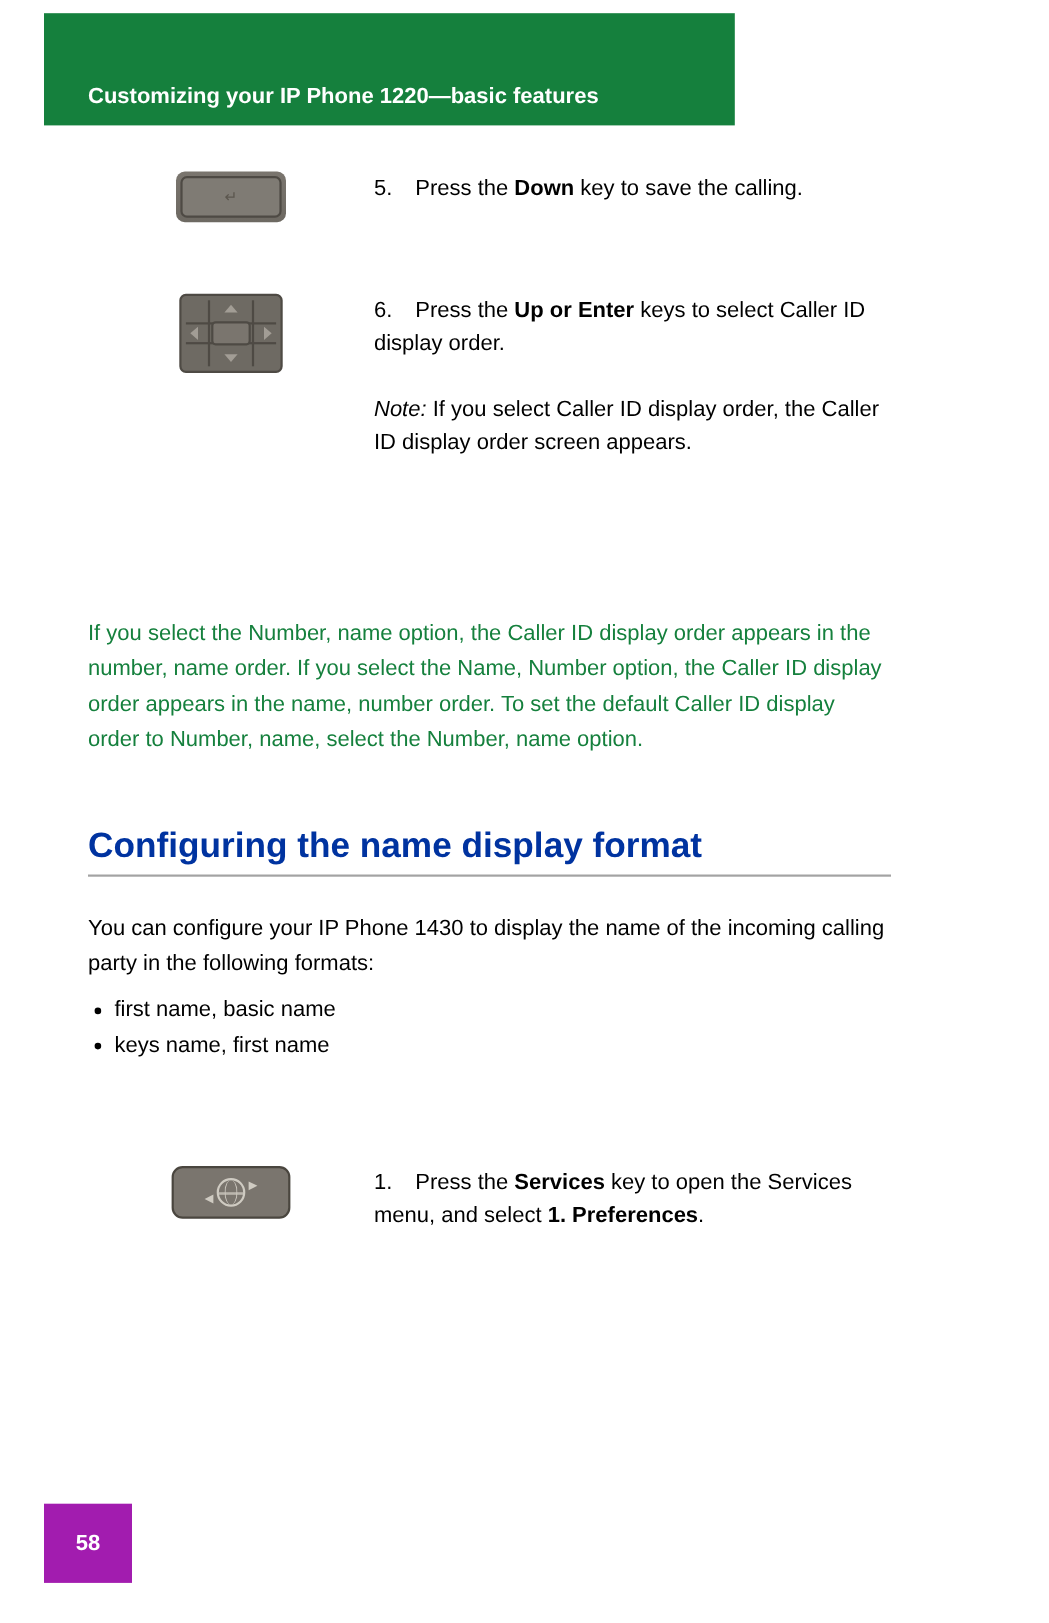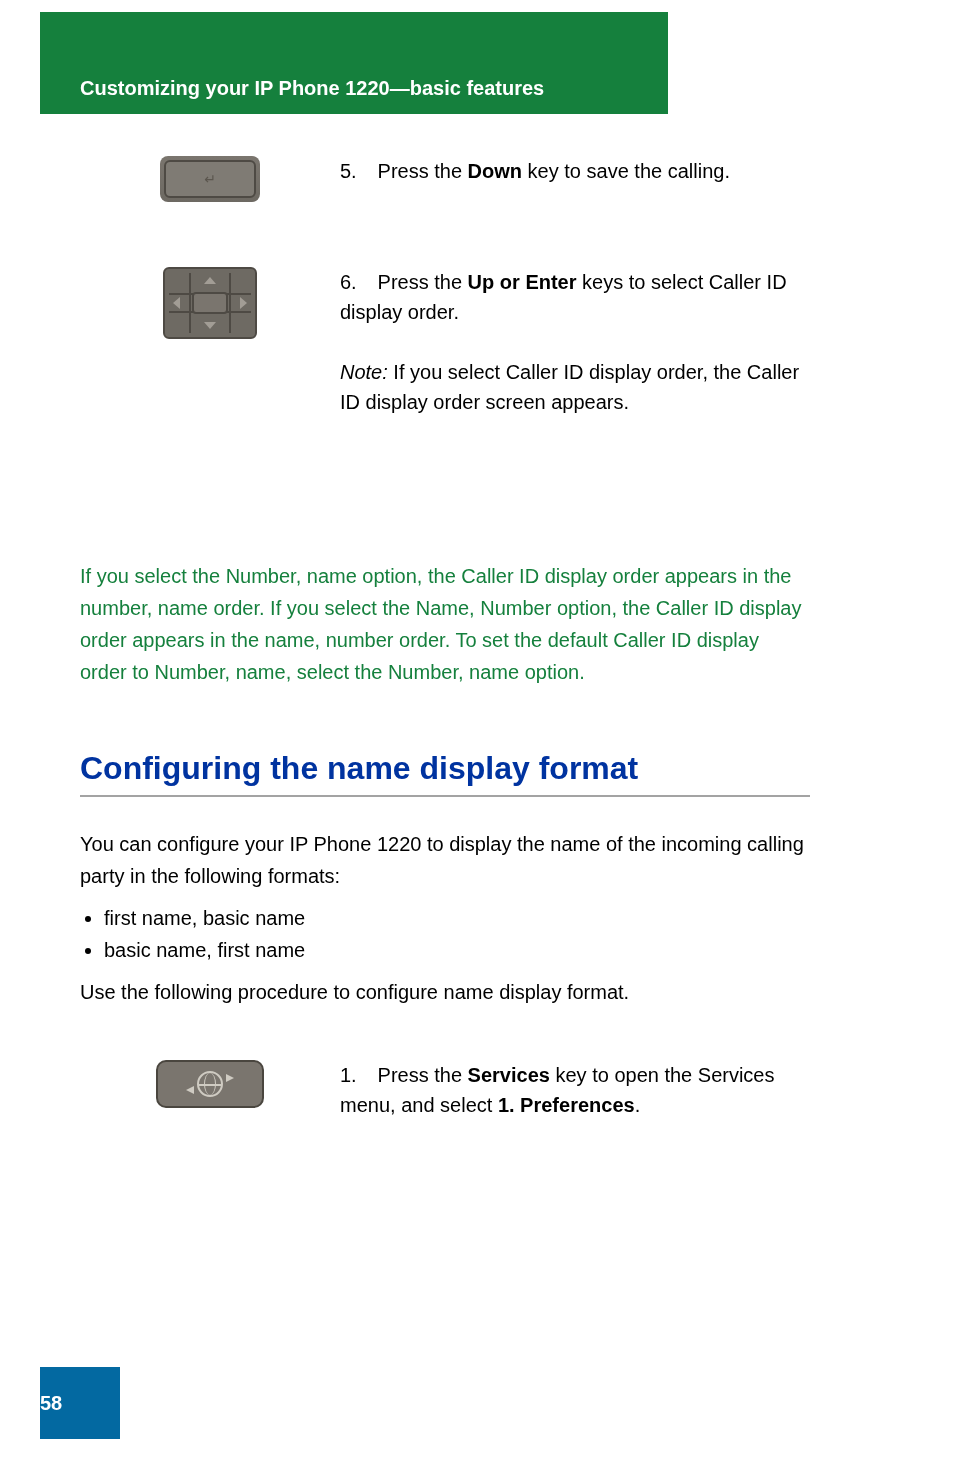--- a/index.html
+++ b/index.html
@@ -178,24 +178,24 @@
     left:28px; bottom:12px;
     border-top:4px solid transparent; border-bottom:4px solid transparent; border-right:8px solid #cfcbc2;
   }
 
   .page-num-box {
     position:absolute;
     bottom:36px;
     left:40px;
     width:80px;
     height:72px;
-    background:#0369a1;
+    background:#a21caf;
     display:flex;
     align-items:center;
-    justify-content:flex-start;
+    justify-content:center;
   }
   .page-num {
     color:#fff;
     font-weight:bold;
     font-size:20px;
   }
   .ol-num { display:inline-block; width:32px; }
 </style>
 </head>
 <body>
@@ -241,26 +241,25 @@
   </div>
 </div>
 
 <div class="body-para">If you select the Number, name option, the Caller ID display order appears in the number, name order. If you select the Name, Number option, the Caller ID display order appears in the name, number order. To set the default Caller ID display order to Number, name, select the Number, name option.</div>
 
 <div class="section-heading">
   <h2>Configuring the name display format</h2>
 </div>
 
 <div class="para2">
-  <div>You can configure your IP Phone 1220 to display the name of the incoming calling party in the following formats:</div>
+  <div>You can configure your IP Phone 1430 to display the name of the incoming calling party in the following formats:</div>
   <ul style="margin:10px 0 10px 24px; list-style-type: disc;">
     <li>first name, basic name</li>
-    <li>basic name, first name</li>
+    <li>keys name, first name</li>
   </ul>
-  <div>Use the following procedure to configure name display format.</div>
 </div>
 
 <div class="step-row row-1b">
   <div class="step-left">
     <div class="services-key">
       <div class="globe"></div>
       <div class="svc-arrow-r"></div>
       <div class="svc-arrow-l"></div>
     </div>
   </div>

